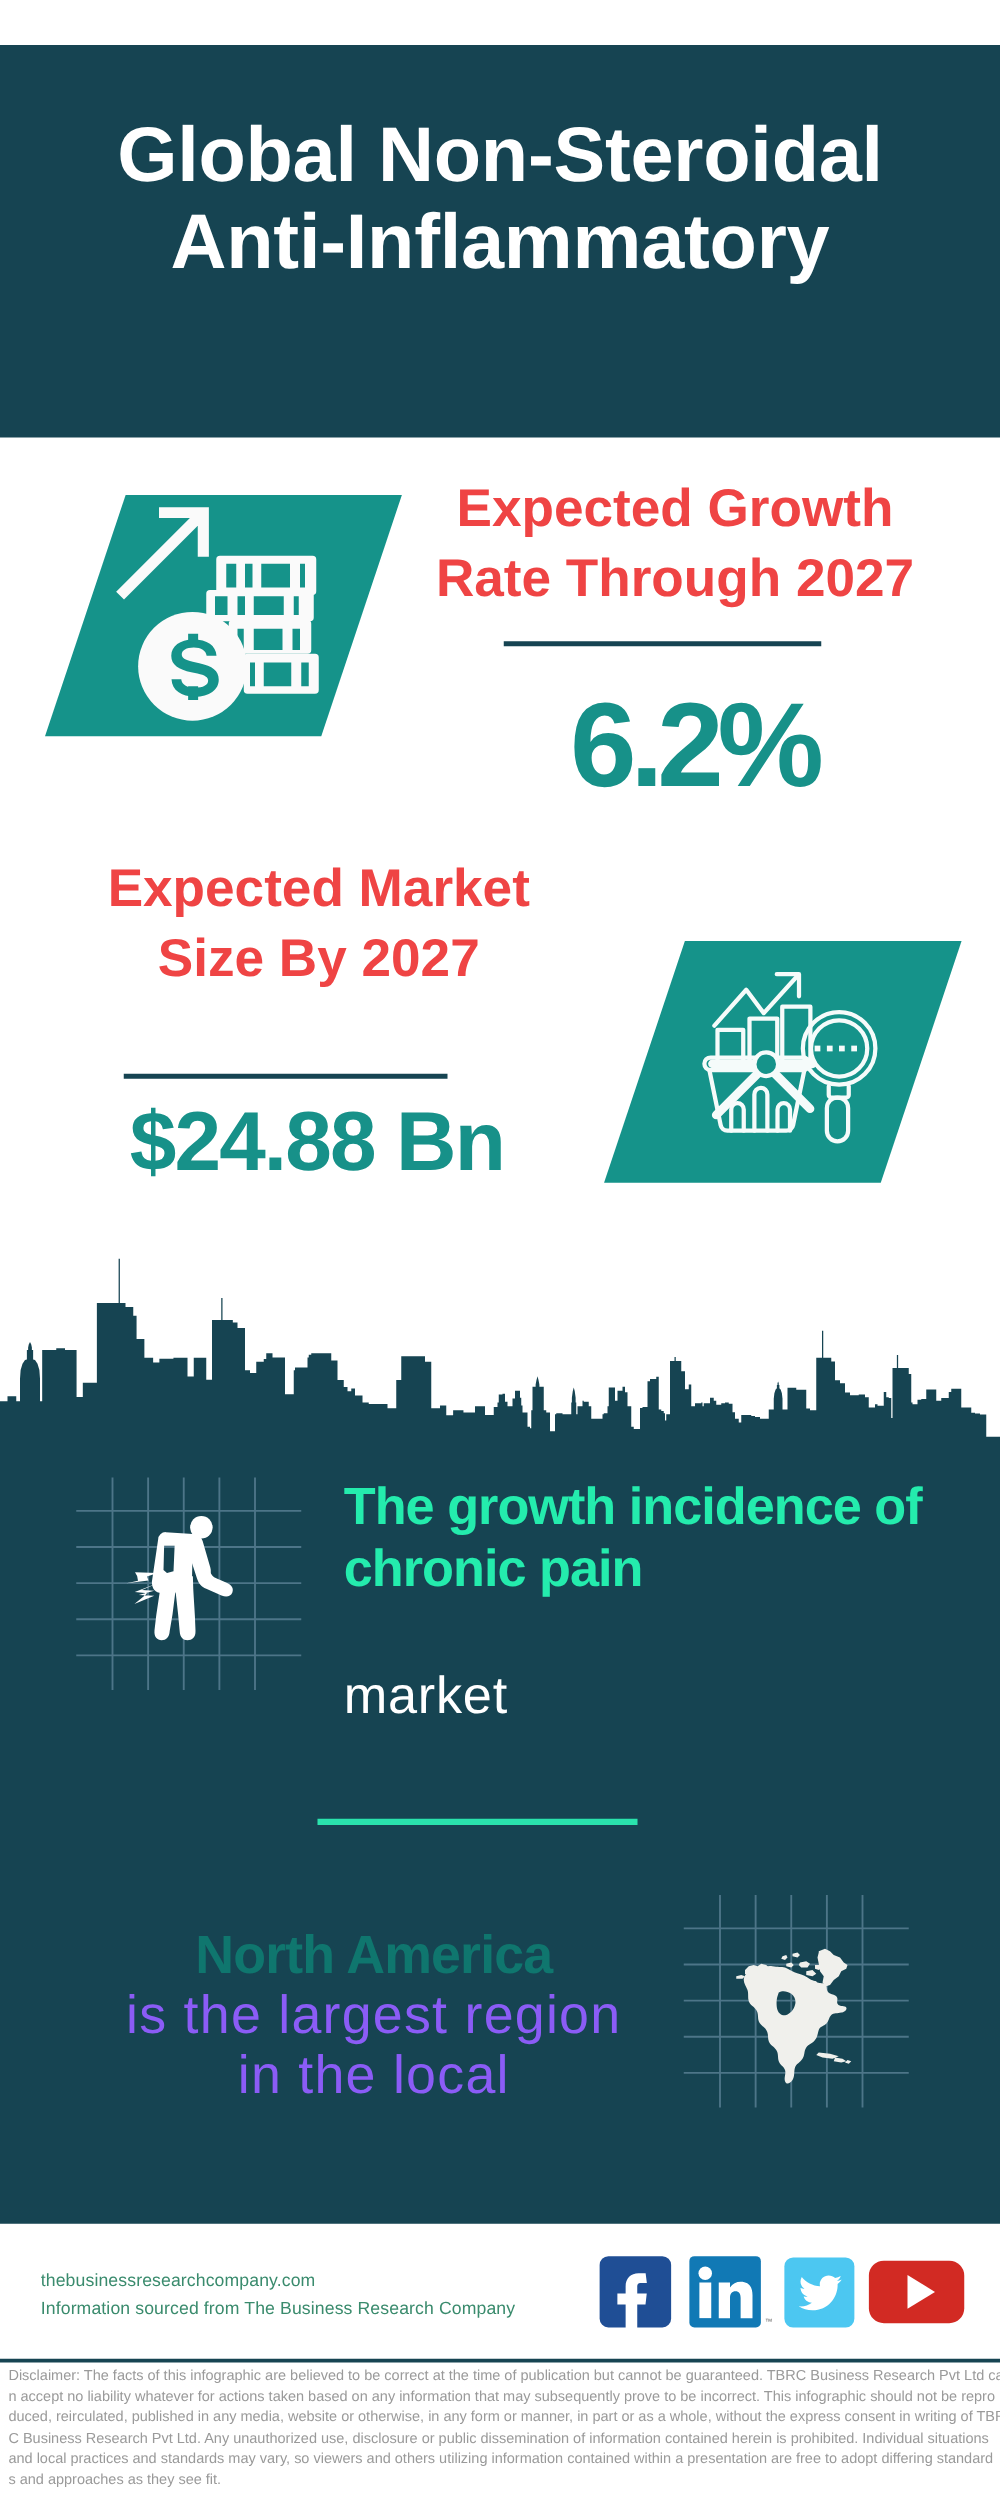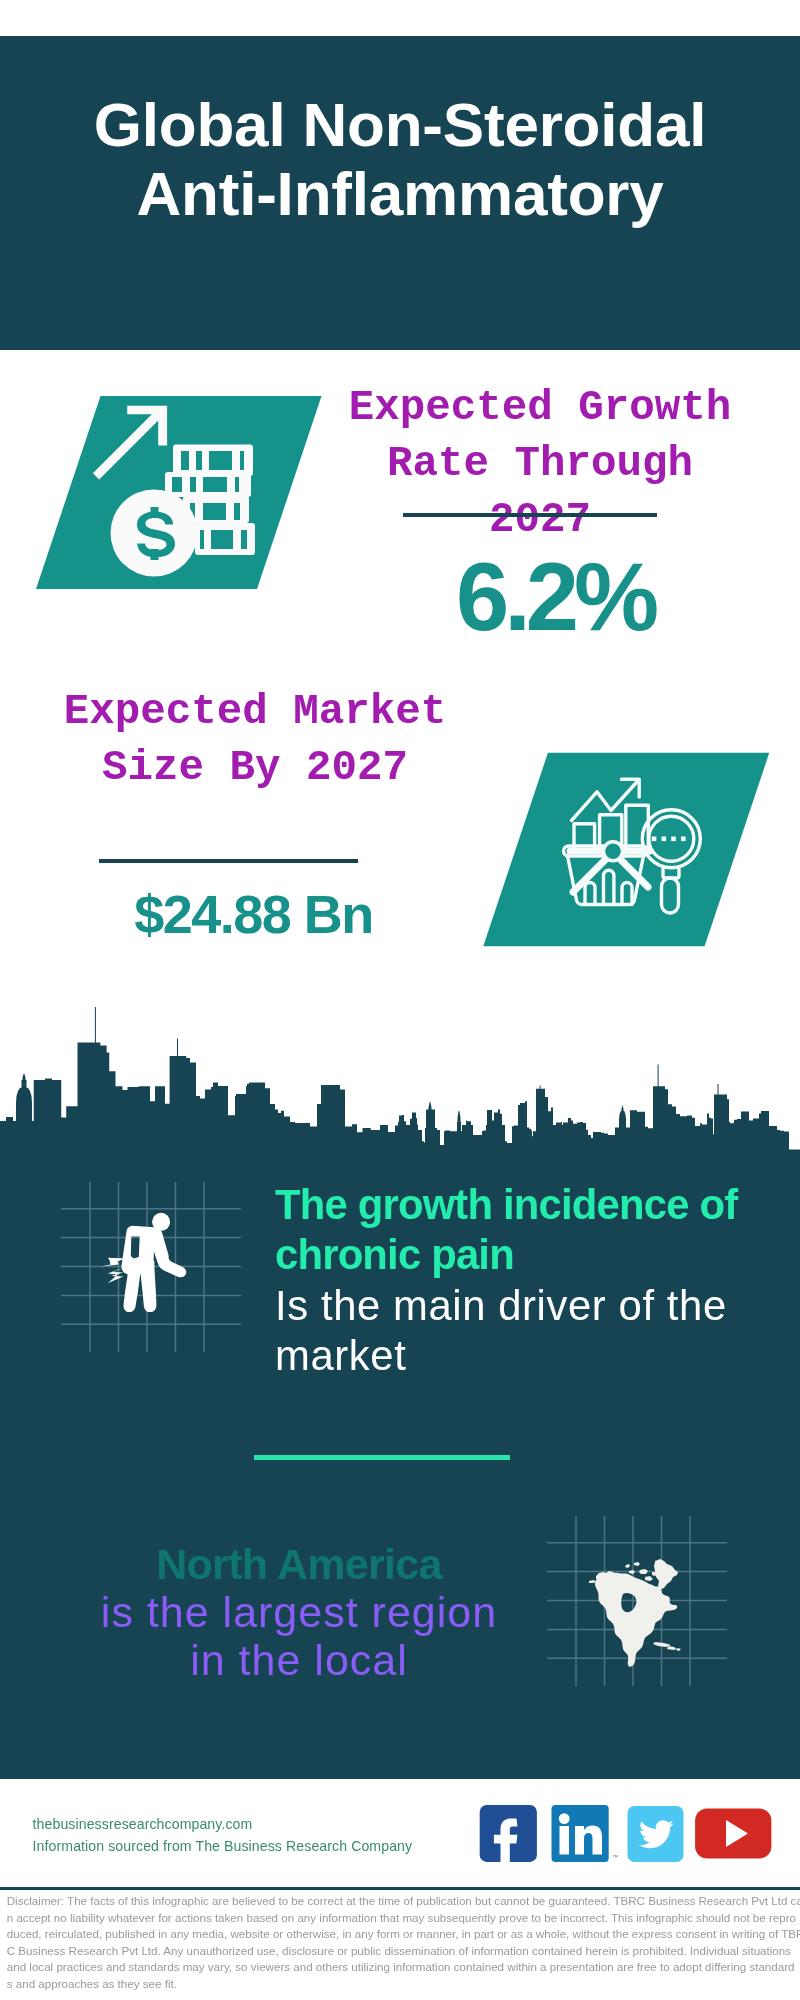--- a/index.html
+++ b/index.html
@@ -3,21 +3,21 @@
 <meta charset="utf-8">
 <style>
 html,body{margin:0;padding:0;background:#fff;}
 body{width:800px;height:2000px;font-family:"Liberation Sans",sans-serif;-webkit-font-smoothing:antialiased;}
 .page{position:relative;width:800px;height:2000px;overflow:hidden;background:#fff;}
 
 
 .header{position:absolute;left:0;top:0;width:800px;height:314px;background:#164452;margin-top:36px;}
 .header-title{position:absolute;left:0;top:55px;width:800px;margin:0;color:#fff;
   font-size:62px;font-weight:700;line-height:68.5px;text-align:center;letter-spacing:-0.2px;}
-.stat-label{position:absolute;color:#a21caf;font-size:42.5px;font-weight:700;line-height:56px;text-align:center;font-family:Liberation Mono, monospace;}
+.stat-label{position:absolute;color:#ef4444;font-size:42.5px;font-weight:700;line-height:56px;text-align:center;}
 .stat-rule{position:absolute;height:4px;background:#164452;}
 .stat-value{position:absolute;color:#179189;font-weight:700;text-align:center;}
 .svg-abs{position:absolute;left:0;display:block;}
 .darkband{position:absolute;left:0;top:1150px;width:800px;height:629px;background:#164452;}
 .skyline{z-index:2;}
 .drvtext{position:absolute;z-index:3;left:275px;top:1180px;width:500px;text-align:left;}
 .drvtext .mint{color:#24ecad;font-size:41.8px;font-weight:700;line-height:50.3px;letter-spacing:-0.8px;}
 .drvtext .plain{color:#fff;font-size:41.8px;font-weight:400;line-height:50.3px;letter-spacing:0.6px;}
 .regtext{position:absolute;z-index:3;left:54px;top:1539.5px;width:490px;text-align:center;}
 .regtext .mint{color:#0f766e;font-size:43px;font-weight:700;line-height:48.4px;letter-spacing:-0.7px;}
@@ -26,21 +26,21 @@
 .social{z-index:3;}
 .footrule{position:absolute;left:0;top:1886.9px;width:800px;height:3px;background:#164452;}
 .disclaimer{position:absolute;left:6.75px;top:1893px;width:800px;color:#9a9a9a;font-size:11.6px;line-height:16.5px;white-space:nowrap;}
 .mid-rule{position:absolute;z-index:3;left:253.8px;top:1455.2px;width:256px;height:4.5px;background:#2ae3ad;}
 
 .s1lbl{left:340px;top:380px;width:400px;}
 .s1rule{left:402.75px;top:512.75px;width:254px;}
 .s1val{left:350px;top:549px;width:400px;padding-left:5px;font-size:95.7px;line-height:95.7px;letter-spacing:-5px;}
 .s2lbl{left:55px;top:684px;width:400px;}
 .s2rule{left:99.25px;top:858.75px;width:258.5px;}
-.s2val{left:52px;top:877px;width:400px;padding-left:1.5px;font-size:54px;line-height:74.4px;letter-spacing:-1.5px;}
+.s2val{left:52px;top:877px;width:400px;padding-left:1.5px;font-size:67px;line-height:74.4px;letter-spacing:-1.5px;}
 </style>
 </head>
 <body>
 
 <div class="page">
 
   <div class="header">
     <h1 class="header-title">
       <span>Global Non-Steroidal</span><br>
       <span>Anti-Inflammatory</span><br>
@@ -131,21 +131,21 @@
       <circle cx="169.1" cy="1221.8" r="9"></circle>
       <path fill-rule="evenodd" d="M134.5,1231.5 a6,6 0 0 1 6,-5.8 L162.5,1227.2 c4.2,0.2 6.6,2.6 7.6,5.6 l6.2,21.5 c1.4,4.8 -1.4,7.6 -4.2,8.1 -3,0.5 -5.6,-1.2 -6.9,-4.8 l-3.3,-9.6 -0.5,26 -17.8,0 0.1,-3 c-1.3,2.2 -3.6,3.4 -6.4,3.4 -5,0 -7.8,-3.3 -7.8,-9 z M139.3,1236.6 l8.4,0 -0.9,20.4 -5.2,1.4 -2.8,-2.5 z"></path>
       <path d="M144,1261 l18.3,0 l0.3,10 c0.5,9 1,15 1.3,21.5 l0.5,12 c0.2,5.5 -2.9,7.6 -6.4,7.6 -3.5,0 -6,-2.1 -6.3,-7.6 l-1.2,-13 -2.1,-19 -2.4,19 -2.2,13 c-0.4,5.5 -3,7.6 -6.5,7.6 -3.5,0 -6.2,-2.4 -5.7,-7.9 l1.4,-12 3.2,-21.5 z"></path>
       <path d="M170,1240 l6,17 c1,3 2.6,4.6 5,5.6 l8.3,3.6 c4.5,2 5.8,5 4.5,8 -1.4,3 -4.6,3.9 -8.6,2.2 l-12.2,-5.3 c-4,-1.8 -6,-4.3 -7.4,-8.3 l-5,-15.3 z"></path>
       <path d="M116.0,1257.7 L134.0,1258.4 L125.6,1261.2 L126.8,1264.4 L109.2,1266.6 L118.4,1264.6 L117.7,1260.8 Z"></path>
       <path d="M136.0,1265.8 L121.5,1272.0 L131.4,1272.6 L119.0,1276.0 L131.4,1276.6 L115.5,1283.2 L126.0,1274.6 L115.8,1273.6 Z"></path>
     </g>
   </svg>
   <div class="drvtext">
     <div class="mint"><span>The growth incidence of</span><br><span>chronic pain</span></div>
-    <div class="plain"><span>Is the main driver of the</span><br><span>market</span></div>
+    <div class="plain"><br><span>market</span></div>
   </div>
   <div class="mid-rule"></div>
 
   <div class="regtext">
     <div class="mint">North America</div>
     <div class="plain"><span>is the largest region</span><br><span>in the local</span></div>
   </div>
   <svg class="svg-abs" width="800" height="220" viewBox="0 1500 800 220" style="top:1500px;left:0px;z-index:2">
     <g stroke="#4d7588" stroke-width="1.5" fill="none">
       <line x1="576" y1="1516" x2="576" y2="1686"></line>

